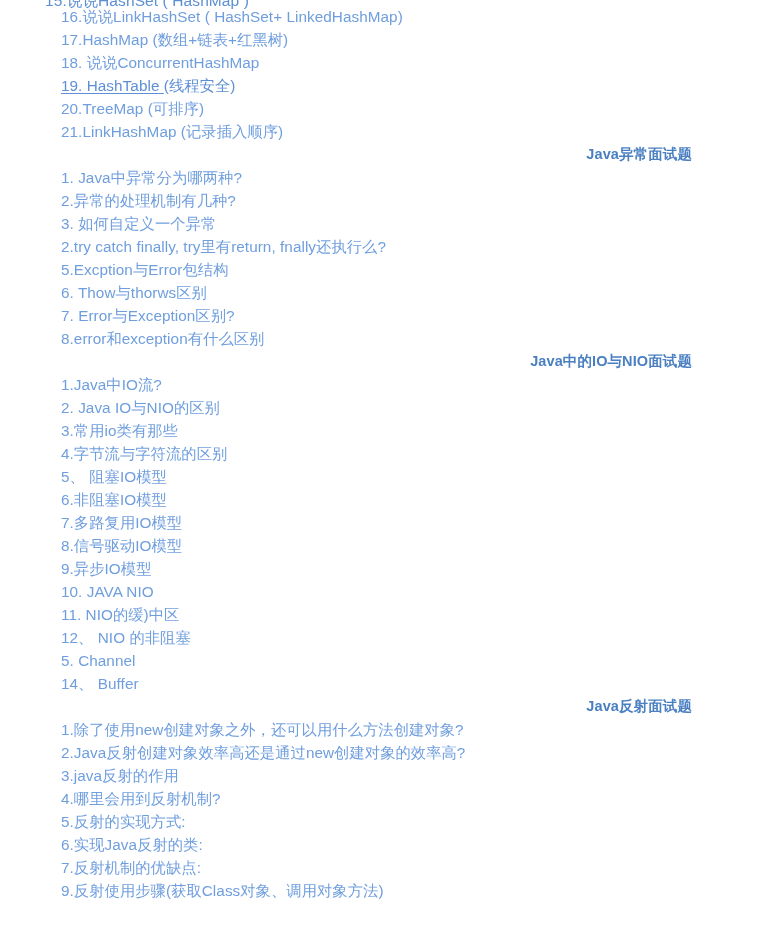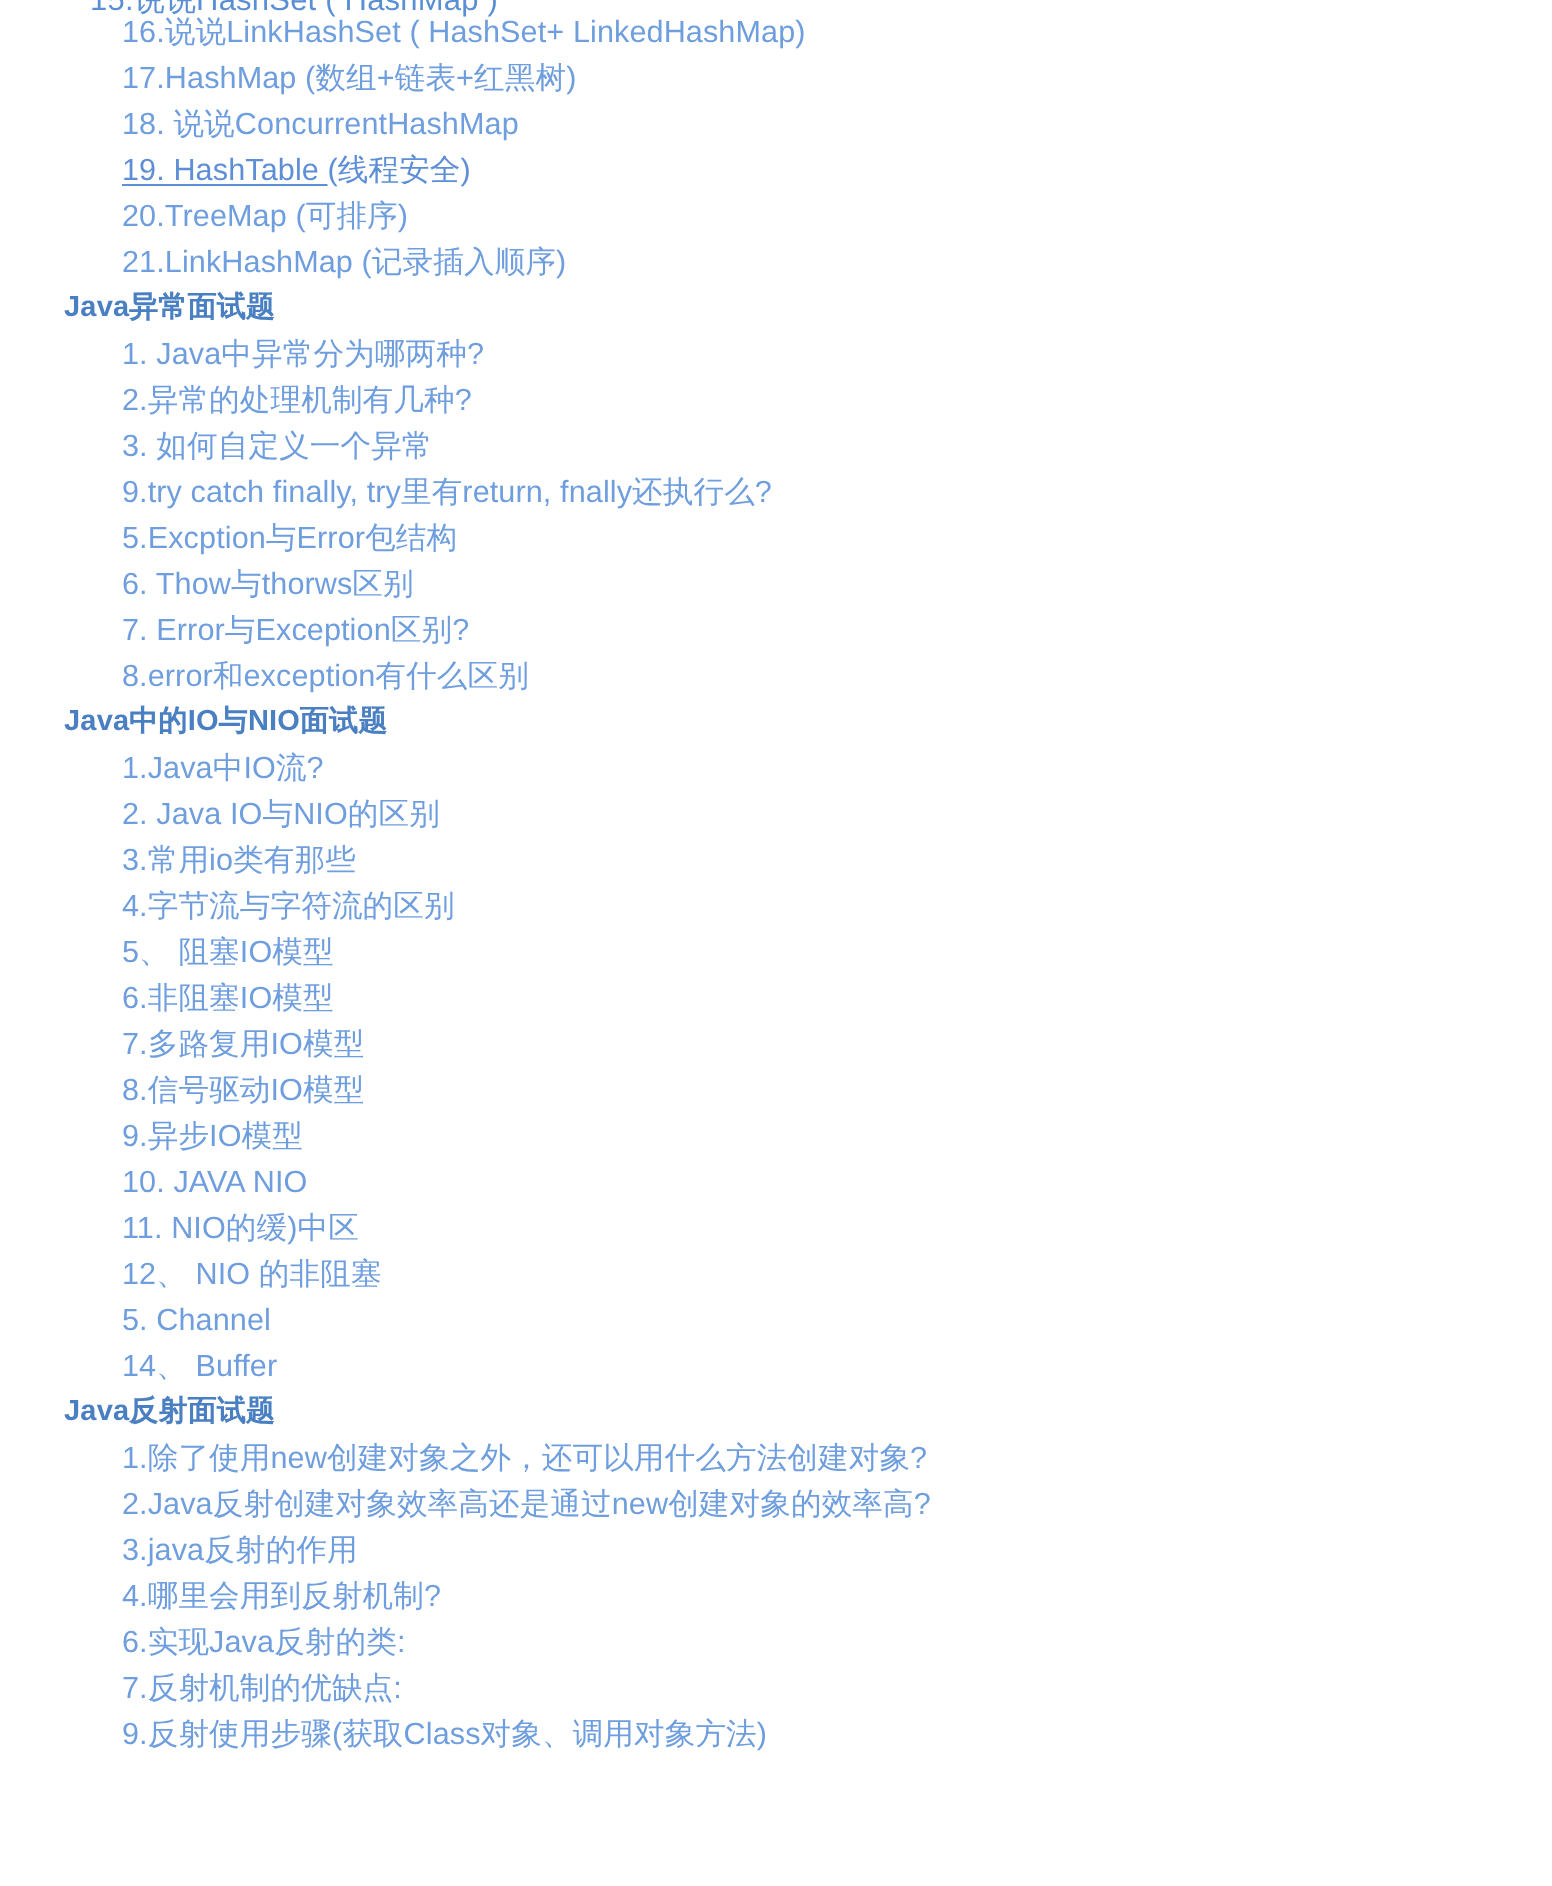--- a/index.html
+++ b/index.html
@@ -44,20 +44,21 @@
   }
   .section-heading {
     margin: 0;
     padding: 0 0 0 16px;
     font-size: 14.5px;
     line-height: 23px;
     font-weight: bold;
     color: #4a7fc1;
     letter-spacing: 0.1px;
     white-space: nowrap;
+    text-align: right;
   }
   .items {
     list-style: none;
     margin: 0;
     padding: 0;
   }
   .item {
     padding: 0 0 0 45px;
     font-size: 15.3px;
     line-height: 23px;
@@ -90,21 +91,21 @@
           <li class="item">20.TreeMap (可排序)</li>
           <li class="item">21.LinkHashMap (记录插入顺序)</li>
         </ul>
       </div>
       <div class="section">
         <div class="section-heading">Java异常面试题</div>
         <ul class="items">
           <li class="item">1. Java中异常分为哪两种?</li>
           <li class="item">2.异常的处理机制有几种?</li>
           <li class="item">3. 如何自定义一个异常</li>
-          <li class="item">9.try catch finally, try里有return, fnally还执行么?</li>
+          <li class="item">2.try catch finally, try里有return, fnally还执行么?</li>
           <li class="item">5.Excption与Error包结构</li>
           <li class="item">6. Thow与thorws区别</li>
           <li class="item">7. Error与Exception区别?</li>
           <li class="item">8.error和exception有什么区别</li>
         </ul>
       </div>
       <div class="section">
         <div class="section-heading">Java中的IO与NIO面试题</div>
         <ul class="items">
           <li class="item">1.Java中IO流?</li>
@@ -123,20 +124,21 @@
           <li class="item">14、  Buffer</li>
         </ul>
       </div>
       <div class="section">
         <div class="section-heading">Java反射面试题</div>
         <ul class="items">
           <li class="item">1.除了使用new创建对象之外，还可以用什么方法创建对象?</li>
           <li class="item">2.Java反射创建对象效率高还是通过new创建对象的效率高?</li>
           <li class="item">3.java反射的作用</li>
           <li class="item">4.哪里会用到反射机制?</li>
+          <li class="item">5.反射的实现方式:</li>
           <li class="item">6.实现Java反射的类:</li>
           <li class="item">7.反射机制的优缺点:</li>
           <li class="item">9.反射使用步骤(获取Class对象、调用对象方法)</li>
         </ul>
       </div>
     </div>
 
 </div>
 
 </body></html>

